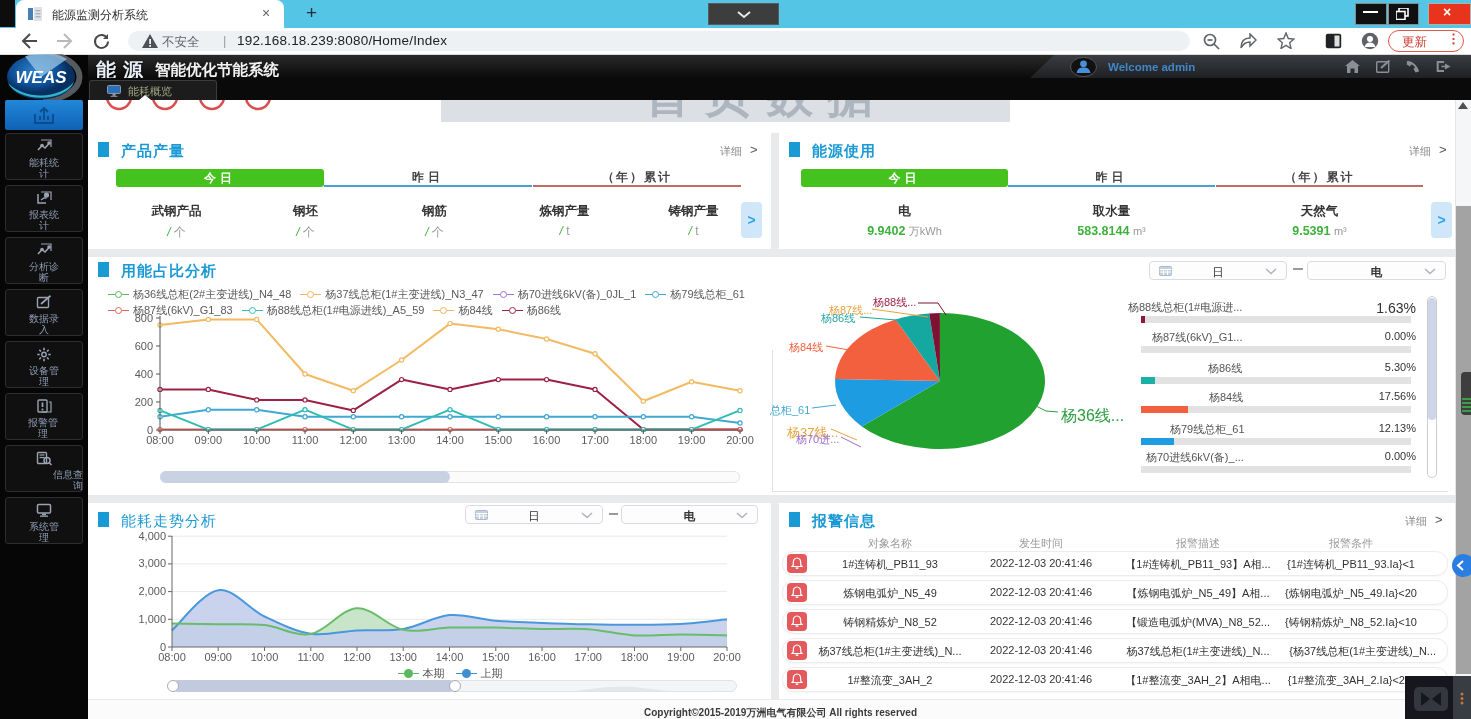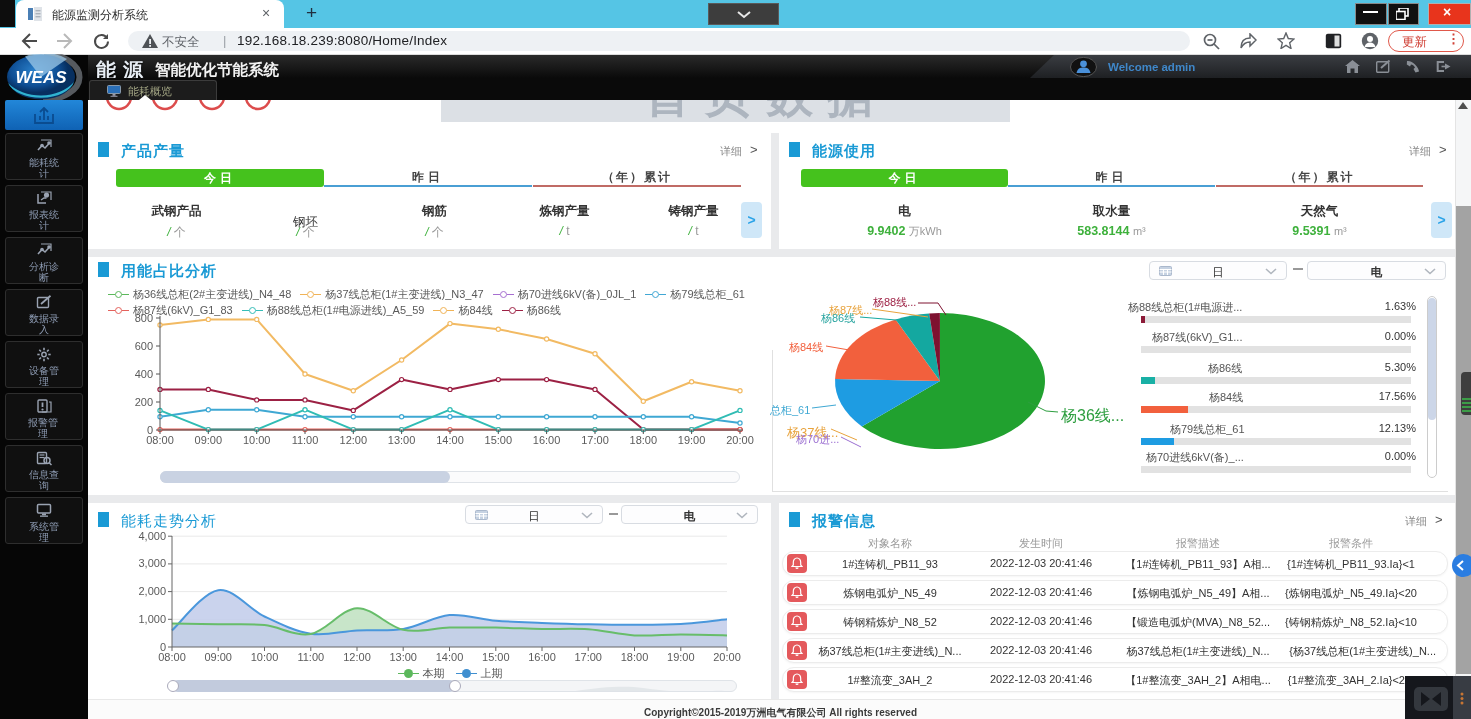--- a/index.html
+++ b/index.html
@@ -192,21 +192,21 @@
   </svg>
 <div class="abs" style="left:5px;top:417px;width:76px;text-align:center;font-size:10px;line-height:11px;color:#8e9cb4">报警管<br>理</div>
 <div class="abs" style="left:5px;top:445px;width:78px;height:47px;background:#101010;border:1px solid #2e2e2e;border-radius:3px"></div>
 <svg class="abs" style="left:36px;top:451px" width="16" height="16">
     <rect x="1.5" y="1.5" width="9" height="11" rx="1" fill="none" stroke="#9aa3b2" stroke-width="1.4"></rect>
     <line x1="3.5" y1="4" x2="8.5" y2="4" stroke="#9aa3b2" stroke-width="1.2"></line>
     <line x1="3.5" y1="6.5" x2="8.5" y2="6.5" stroke="#9aa3b2" stroke-width="1.2"></line>
     <circle cx="11" cy="9.5" r="3" fill="none" stroke="#9aa3b2" stroke-width="1.5"></circle>
     <line x1="13.2" y1="11.7" x2="15.5" y2="14" stroke="#9aa3b2" stroke-width="1.5"></line>
   </svg>
-<div class="abs" style="left:5px;top:469px;width:78px;text-align:center;font-size:10px;line-height:11px;color:#8e9cb4">信息查<br>询</div>
+<div class="abs" style="left:5px;top:469px;width:78px;text-align:right;font-size:10px;line-height:11px;color:#8e9cb4">信息查<br>询</div>
 <div class="abs" style="left:5px;top:497px;width:78px;height:47px;background:#101010;border:1px solid #2e2e2e;border-radius:3px"></div>
 <svg class="abs" style="left:36px;top:503px" width="16" height="16">
     <rect x="1.5" y="1.5" width="13" height="8.5" rx="1" fill="none" stroke="#9aa3b2" stroke-width="1.5"></rect>
     <rect x="6" y="10.5" width="4" height="1.8" fill="#9aa3b2"></rect>
     <rect x="4" y="12.5" width="8" height="1.3" fill="#9aa3b2"></rect>
   </svg>
 <div class="abs" style="left:5px;top:521px;width:78px;text-align:center;font-size:10px;line-height:11px;color:#8e9cb4">系统管<br>理</div>
 <div class="abs" style="left:88px;top:100px;width:1367px;height:619px;background:#e9eaec"></div>
 <div class="abs" style="left:88px;top:100px;width:1367px;height:33px;background:#fff;overflow:hidden">
   <svg width="1367" height="33" style="position:absolute;left:0;top:0">
@@ -230,21 +230,21 @@
 <div class="abs" style="left:1409px;top:144px;font-size:11px;color:#8a8a8a">详细</div>
 <div class="abs" style="left:1439px;top:142px;font-size:13px;color:#555">&gt;</div>
 <div class="abs" style="left:116px;top:169px;width:208px;height:18px;background:#45c21d;border-radius:3px;text-align:center;font-size:12px;font-weight:bold;color:#fff;line-height:18px;letter-spacing:4px">今日</div>
 <div class="abs" style="left:324px;top:169px;width:208px;height:18px;border-bottom:2px solid #4a9fd4;text-align:center;font-size:12px;font-weight:bold;color:#444;line-height:16px;letter-spacing:4px">昨日</div>
 <div class="abs" style="left:533px;top:169px;width:208px;height:18px;border-bottom:2px solid #c06b65;text-align:center;font-size:12px;font-weight:bold;color:#444;line-height:16px;letter-spacing:2px">（年）累计</div>
 <div class="abs" style="left:801px;top:169px;width:207px;height:18px;background:#45c21d;border-radius:3px;text-align:center;font-size:12px;font-weight:bold;color:#fff;line-height:18px;letter-spacing:4px">今日</div>
 <div class="abs" style="left:1008px;top:169px;width:207px;height:18px;border-bottom:2px solid #4a9fd4;text-align:center;font-size:12px;font-weight:bold;color:#444;line-height:16px;letter-spacing:4px">昨日</div>
 <div class="abs" style="left:1216px;top:169px;width:207px;height:18px;border-bottom:2px solid #c06b65;text-align:center;font-size:12px;font-weight:bold;color:#444;line-height:16px;letter-spacing:2px">（年）累计</div>
 <div class="abs" style="left:112px;top:203px;width:129px;text-align:center;font-size:12.5px;font-weight:bold;color:#333">武钢产品</div>
 <div class="abs" style="left:112px;top:224px;width:129px;text-align:center;font-size:12px;color:#999"><span style="color:#3eb13c;font-style:italic">/</span> 个</div>
-<div class="abs" style="left:241px;top:214px;width:129px;text-align:center;font-size:12.5px;font-weight:normal;color:#333">钢坯</div>
+<div class="abs" style="left:241px;top:203px;width:129px;text-align:center;font-size:12.5px;font-weight:bold;color:#333">钢坯</div>
 <div class="abs" style="left:241px;top:224px;width:129px;text-align:center;font-size:12px;color:#999"><span style="color:#3eb13c;font-style:italic">/</span> 个</div>
 <div class="abs" style="left:370px;top:203px;width:129px;text-align:center;font-size:12.5px;font-weight:bold;color:#333">钢筋</div>
 <div class="abs" style="left:370px;top:224px;width:129px;text-align:center;font-size:12px;color:#999"><span style="color:#3eb13c;font-style:italic">/</span> 个</div>
 <div class="abs" style="left:500px;top:203px;width:129px;text-align:center;font-size:12.5px;font-weight:bold;color:#333">炼钢产量</div>
 <div class="abs" style="left:500px;top:224px;width:129px;text-align:center;font-size:12px;color:#999"><span style="color:#3eb13c;font-style:italic">/</span> t</div>
 <div class="abs" style="left:629px;top:203px;width:129px;text-align:center;font-size:12.5px;font-weight:bold;color:#333">铸钢产量</div>
 <div class="abs" style="left:629px;top:224px;width:129px;text-align:center;font-size:12px;color:#999"><span style="color:#3eb13c;font-style:italic">/</span> t</div>
 <div class="abs" style="left:801px;top:203px;width:207px;text-align:center;font-size:12.5px;font-weight:bold;color:#333">电</div>
 <div class="abs" style="left:801px;top:224px;width:207px;text-align:center;font-size:12.5px;color:#999"><span style="color:#3eb13c;font-weight:bold">9.9402</span> <span style="font-size:11px">万kWh</span></div>
 <div class="abs" style="left:1008px;top:203px;width:207px;text-align:center;font-size:12.5px;font-weight:bold;color:#333">取水量</div>
@@ -442,21 +442,21 @@
   </svg>
 <div class="abs" style="left:873px;top:295px;font-size:11px;color:#9d2144">杨88线...</div>
 <div class="abs" style="left:829px;top:303px;font-size:11px;color:#e8a33d">杨87线...</div>
 <div class="abs" style="left:821px;top:311px;font-size:11px;color:#2aa5a0">杨86线</div>
 <div class="abs" style="left:789px;top:340px;font-size:11px;color:#f2603d">杨84线</div>
 <div class="abs" style="left:770px;top:403px;font-size:11px;color:#3fa8d3">总柜_61</div>
 <div class="abs" style="left:787px;top:424px;font-size:13px;color:#e8a33d">杨37线...</div>
 <div class="abs" style="left:796px;top:432px;font-size:11px;color:#9b6fd1">杨70进...</div>
 <div class="abs" style="left:1061px;top:406px;font-size:16px;color:#2d9e3f">杨36线...</div>
 <div class="abs" style="left:1128px;top:300px;font-size:11px;color:#555">杨88线总柜(1#电源进...</div>
-<div class="abs" style="left:1376px;top:300px;width:40px;text-align:right;font-size:11px;color:#333">1.63%</div>
+<div class="abs" style="left:1376px;top:300px;width:40px;text-align:right;font-size:14px;color:#333">1.63%</div>
 <div class="abs" style="left:1141px;top:316px;width:270px;height:7px;background:#e2e2e2"></div>
 <div class="abs" style="left:1141px;top:316px;width:4px;height:7px;background:#8c1b38"></div>
 <div class="abs" style="left:1152px;top:330px;font-size:11px;color:#555">杨87线(6kV)_G1...</div>
 <div class="abs" style="left:1376px;top:330px;width:40px;text-align:right;font-size:11px;color:#333">0.00%</div>
 <div class="abs" style="left:1141px;top:346px;width:270px;height:7px;background:#e2e2e2"></div>
 <div class="abs" style="left:1208px;top:361px;font-size:11px;color:#555">杨86线</div>
 <div class="abs" style="left:1376px;top:361px;width:40px;text-align:right;font-size:11px;color:#333">5.30%</div>
 <div class="abs" style="left:1141px;top:377px;width:270px;height:7px;background:#e2e2e2"></div>
 <div class="abs" style="left:1141px;top:377px;width:14px;height:7px;background:#19b0a5"></div>
 <div class="abs" style="left:1209px;top:390px;font-size:11px;color:#555">杨84线</div>

